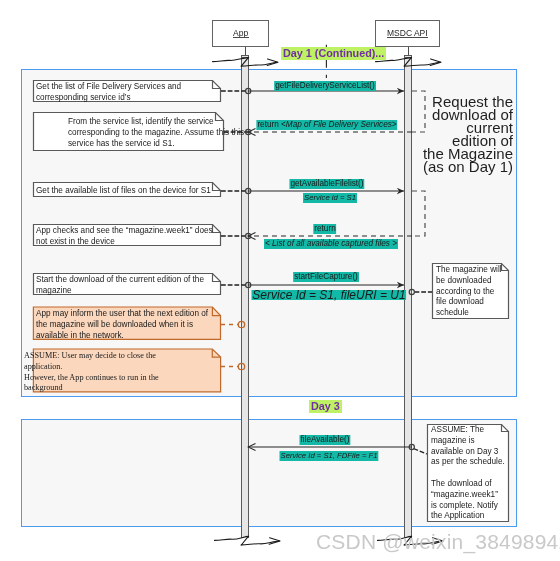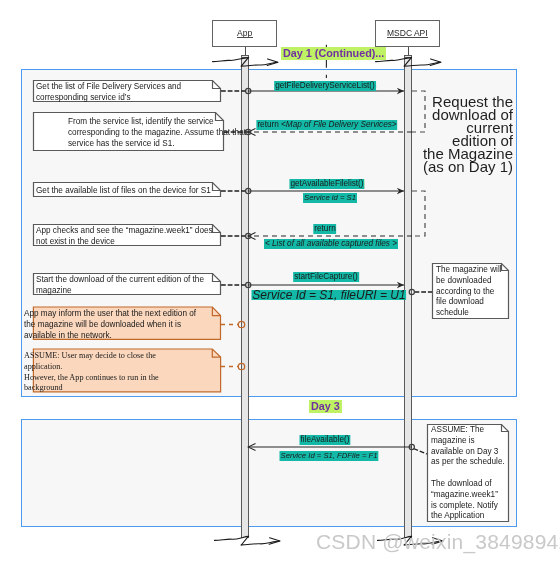--- a/index.html
+++ b/index.html
@@ -41,21 +41,21 @@
   svg.ov{position:absolute;left:0;top:0;width:560px;height:561px;overflow:visible;pointer-events:none;}
 </style>
 </head>
 <body>
 
 <div id="stage">
 
   <div class="frame" style="left:21px;top:69px;width:496px;height:328px;"></div>
   <div class="frame" style="left:21px;top:419px;width:496px;height:108px;"></div>
 
-  <div class="actor-box" style="left:212px;top:20px;width:65px;height:27px;">
+  <div class="actor-box" style="left:212px;top:20px;width:57px;height:27px;">
     <span class="actor-name">App</span>
   </div>
   <div class="actor-box" style="left:375px;top:20px;width:65px;height:27px;">
     <span class="actor-name">MSDC API</span>
   </div>
 
   <div class="stem" style="left:244.6px;top:47px;height:9px;"></div>
   <div class="stem" style="left:407.6px;top:47px;height:9px;"></div>
 
   <div class="act" style="left:241px;top:55.4px;width:7.6px;height:483px;"></div>
@@ -194,35 +194,35 @@
       <path d="M432.6,537.7 L443.0,541.0 L432.2,544.3"></path>
     </g>
   </svg>
 
   <div class="notetext" style="left:36px;top:81.5px;">
     <div>Get the list of File Delivery Services and</div>
     <div>corresponding service id’s</div>
   </div>
   <div class="notetext" style="left:36px;top:116.5px;margin-left:32px;">
     <div>From the service list, identify the service</div>
-    <div>corresponding to the magazine. Assume that that</div>
+    <div>corresponding to the magazine. Assume this this</div>
     <div>service has the service id S1.</div>
   </div>
   <div class="notetext" style="left:36px;top:186.3px;">
     <div>Get the available list of files on the device for S1</div>
   </div>
   <div class="notetext" style="left:36px;top:225.5px;">
     <div>App checks and see the “magazine.week1” does</div>
     <div>not exist in the device</div>
   </div>
   <div class="notetext" style="left:36px;top:274.5px;">
     <div>Start the download of the current edition of the</div>
     <div>magazine</div>
   </div>
-  <div class="notetext" style="left:24px;top:308.5px;">
+  <div class="notetext" style="left:36px;top:308.5px;">
     <div>App may inform the user that the next edition of</div>
     <div>the magazine will be downloaded when it is</div>
     <div>available in the network.</div>
   </div>
   <div class="notetext" style="left:24px;top:350.5px;font-family:Liberation Serif, serif;">
     <div>ASSUME: User may decide to close the</div>
     <div>application.</div>
     <div>However, the App continues to run in the</div>
     <div>background</div>
   </div>

